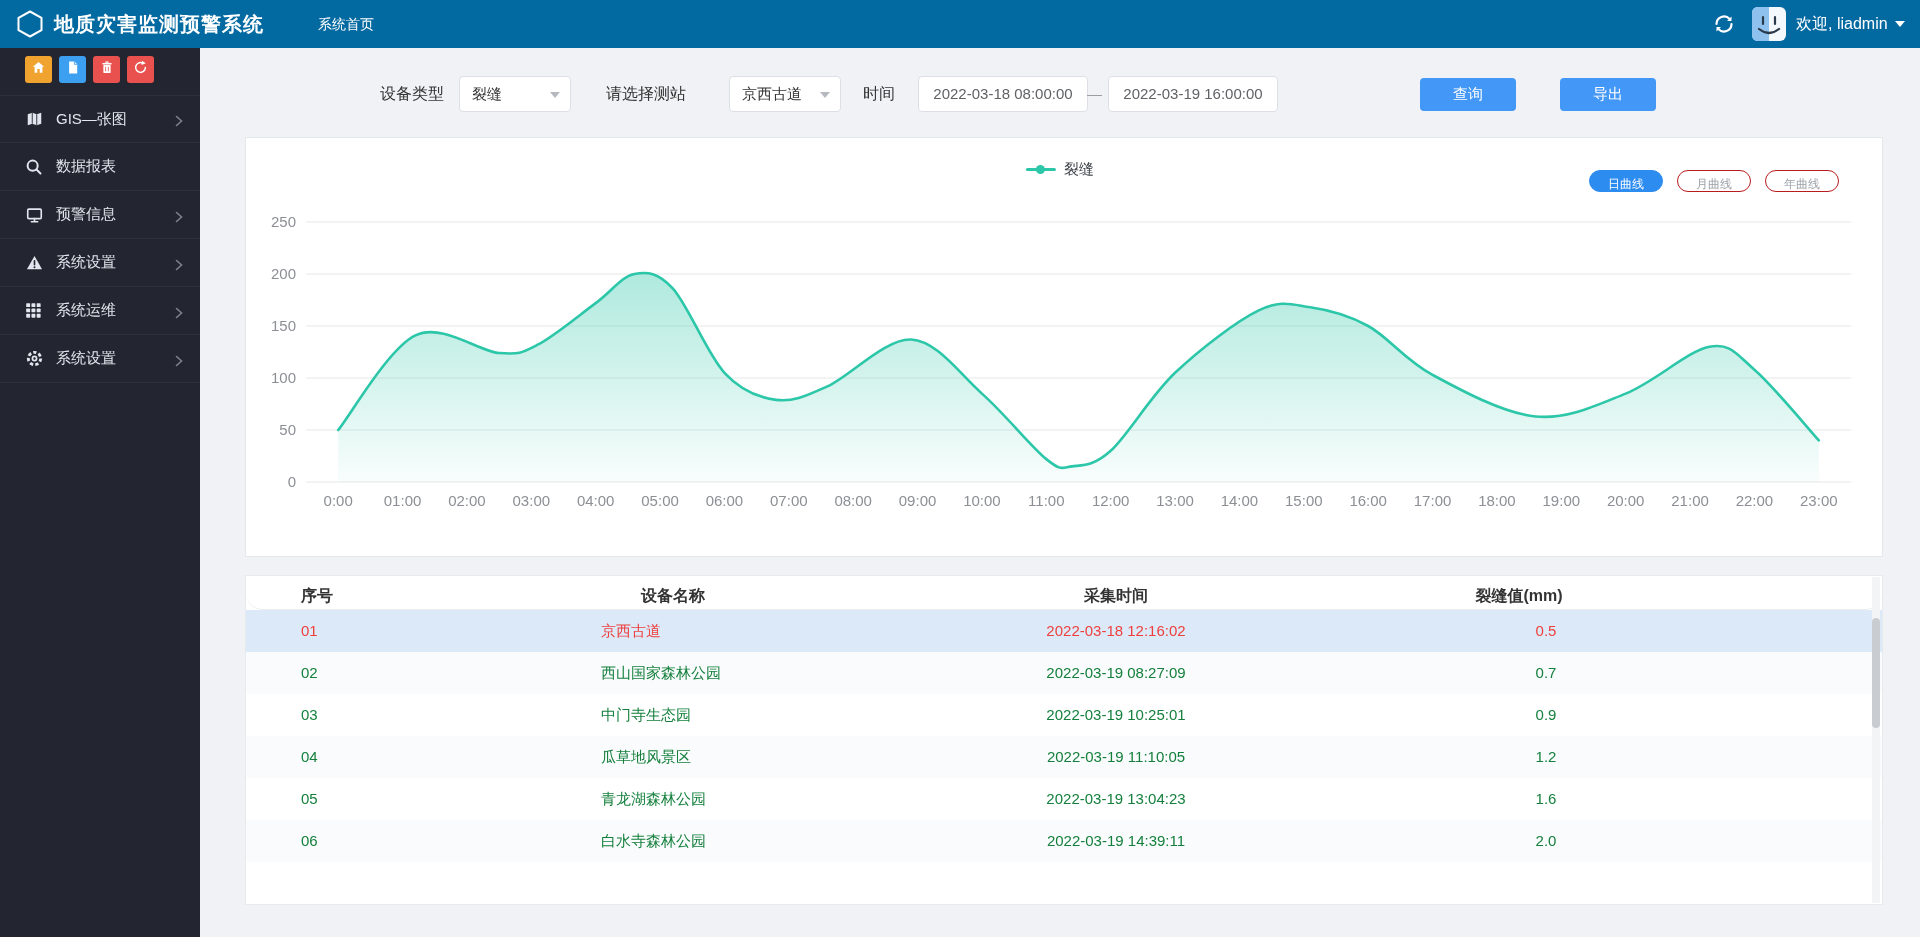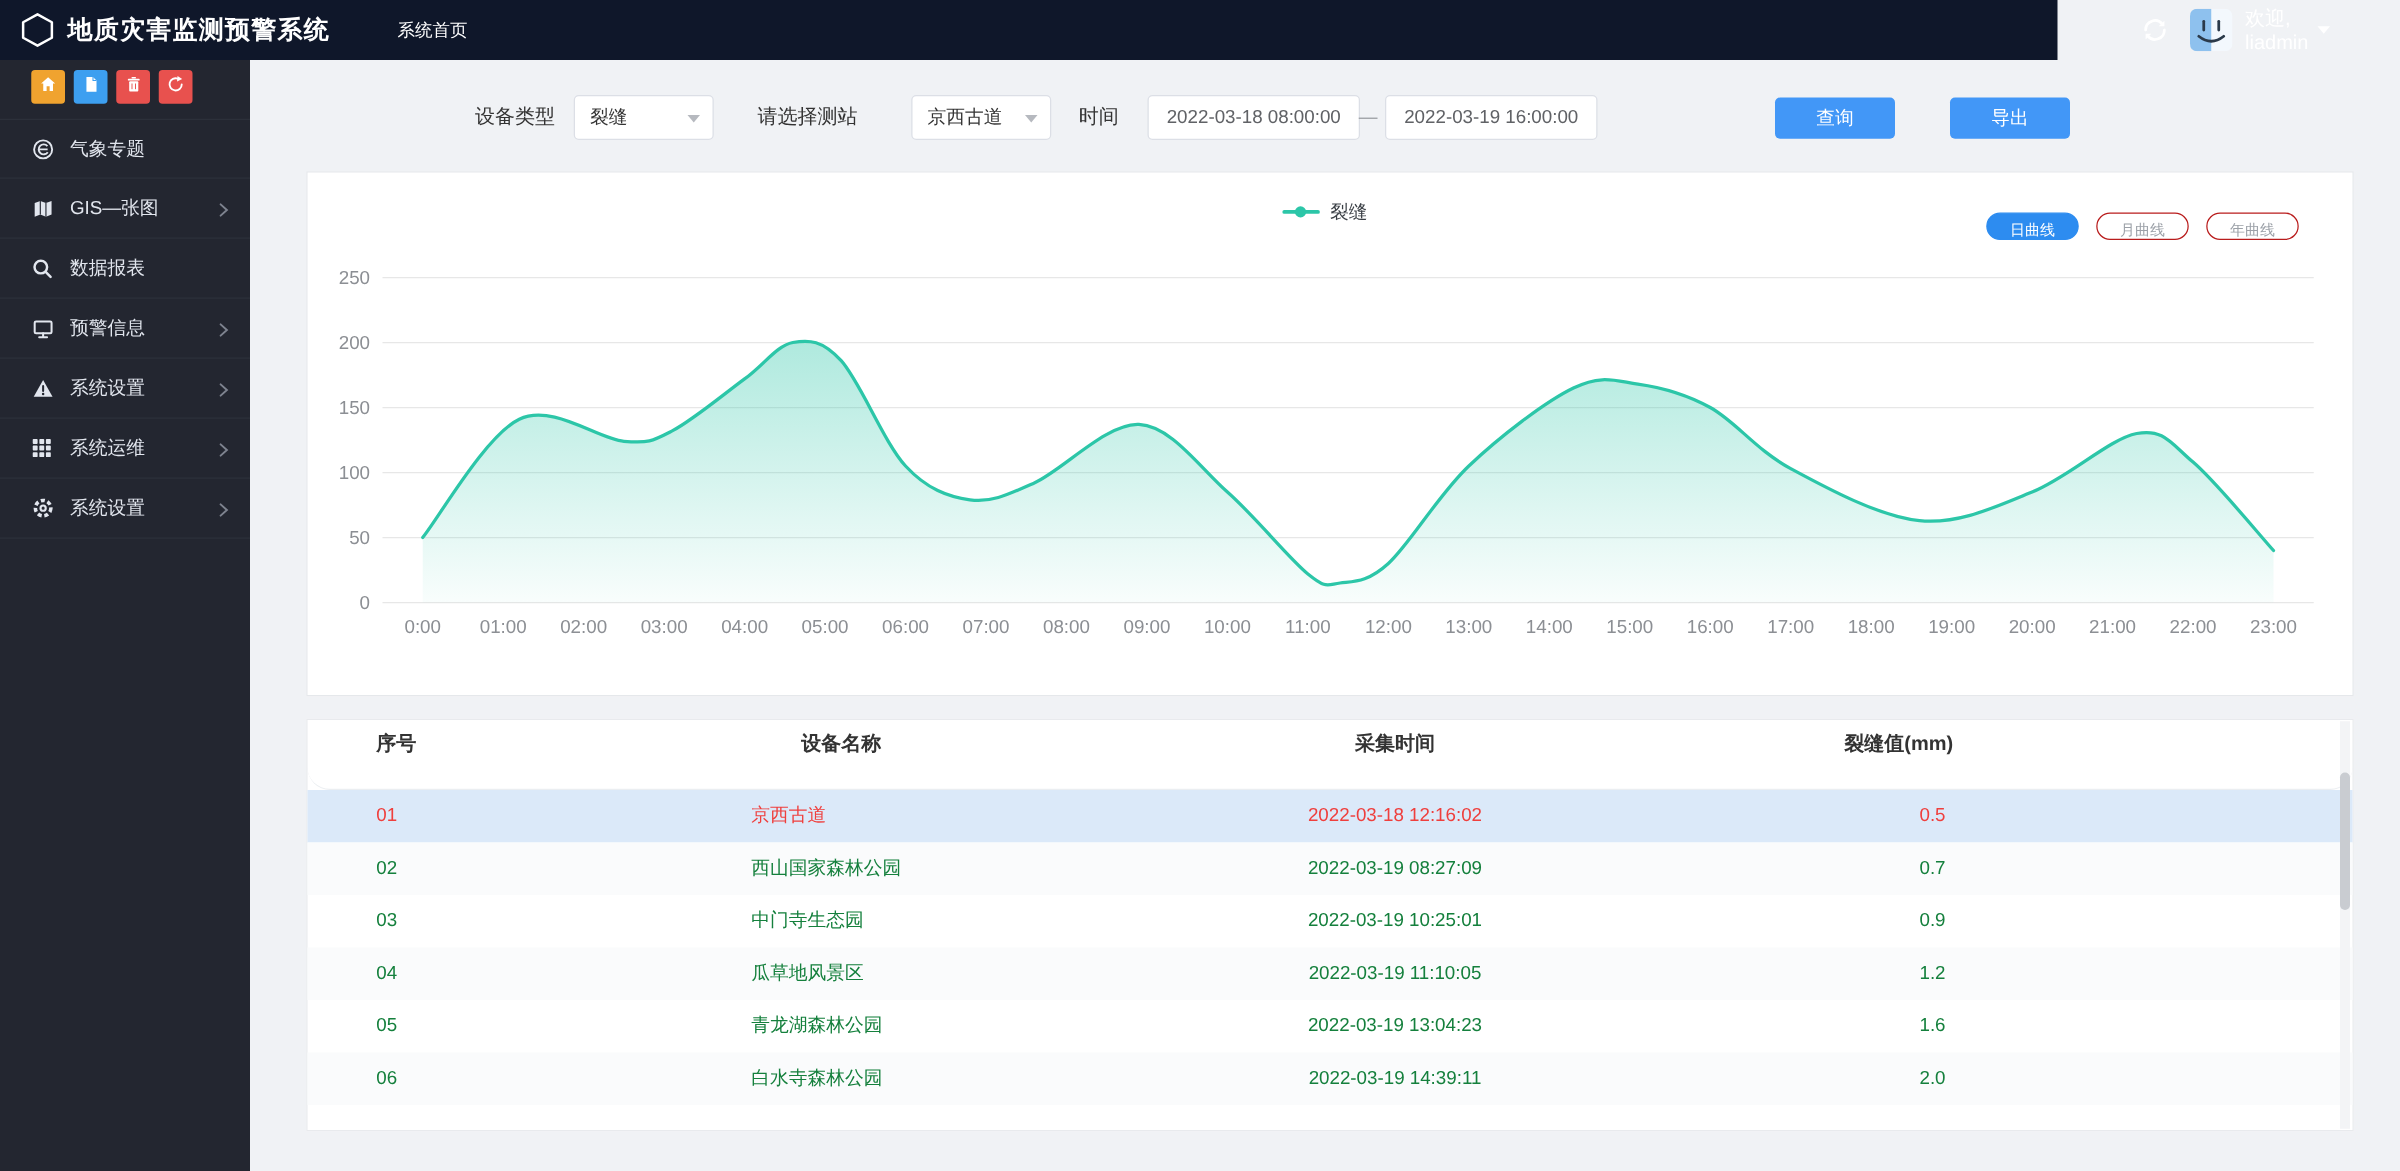--- a/index.html
+++ b/index.html
@@ -1,21 +1,21 @@
 <!DOCTYPE html>
 <html><head>
 <meta charset="utf-8">
 <style>
   * { margin:0; padding:0; box-sizing:border-box; }
   body { background:#d8dbe0; }
   .app { position:relative; width:1920px; height:937px; overflow:hidden; background:#f0f2f5;
          font-family:"Liberation Sans","DejaVu Sans",sans-serif; }
 
   
-  .topbar { position:absolute; left:0; top:0; width:1646px; height:48px; background:#0f172a; z-index:5; }
+  .topbar { position:absolute; left:0; top:0; width:1920px; height:48px; background:#0369a1; z-index:5; }
   .logo { position:absolute; left:16px; top:10px; width:28px; height:28px; }
   .app-title { position:absolute; left:54px; top:0; line-height:48px; color:#fff; font-size:20px;
                font-weight:bold; letter-spacing:1px; }
   .nav-home { position:absolute; left:318px; top:0; line-height:48px; color:#fff; font-size:14px; cursor:pointer; }
   .refresh-btn { position:absolute; left:1712px; top:12px; width:24px; height:24px; cursor:pointer; }
   .avatar { position:absolute; left:1752px; top:7px; width:34px; height:34px; cursor:pointer; }
   .user-area { position:absolute; left:1796px; top:0; height:48px; display:flex; align-items:center;
                gap:7px; color:#fff; font-size:16px; cursor:pointer; }
   .user-caret { width:0; height:0; border-left:5px solid transparent; border-right:5px solid transparent;
                 border-top:6px solid #fff; }
@@ -59,21 +59,21 @@
   .legend-text { font-size:15px; color:#3a3f45; }
   .tab-row { position:absolute; right:43px; top:32px; display:flex; gap:14px; }
   .pill { height:22px; padding:0 18px; border-radius:14px; font-size:12px; line-height:26px;
           border:1px solid #b91c1c; color:#9ca1a8; background:#fff; cursor:pointer; }
   .pill.active { background:#2d8cf0; border-color:#2d8cf0; color:#fff; }
   .plot { position:absolute; left:0; top:60px; }
 
   
   .table-panel { position:absolute; left:245px; top:575px; width:1638px; height:330px;
                  background:#fff; border:1px solid #e8eaed; }
-  .thead { position:relative; height:56px; border-bottom:1px solid #ebeef1; font-weight:bold;
+  .thead { position:relative; height:34px; border-bottom:1px solid #ebeef1; font-weight:bold;
            font-size:16px; color:#333;border-radius:18px; }
   .trow { position:relative; height:42px; font-size:15px; color:#15803d; cursor:pointer; }
   .trow.zebra { background:#fafbfc; }
   .trow.hl { background:#dbe9f9; color:#ef3f3d; }
   .cell { position:absolute; top:0; line-height:40px; white-space:nowrap; }
   .trow .cell { line-height:42px; }
   .c-seq { left:55px; }
   .c-dev-h { left:427px; transform:translateX(-50%); }
   .c-dev { left:355px; }
   .c-time { left:870px; transform:translateX(-50%); }
@@ -142,30 +142,20 @@
             </svg></span>
         </div>
         <div class="quick-btn" style="background: rgb(232, 81, 78);">
           <span><svg width="15" height="15" viewBox="0 0 20 20" fill="none" stroke="#fff" stroke-width="2" stroke-linecap="round">
               <path d="M16.5 10 A6.5 6.5 0 1 1 12.5 4"></path>
               <polygon points="12,1 17,4.2 11.5,6.8" fill="#fff" stroke="none"></polygon>
             </svg></span>
         </div>
       </div>
     <div class="menu">
-        <div class="menu-item">
-          <span class="menu-icon">
-            <svg width="19" height="19" viewBox="0 0 20 20" fill="none" stroke="#e2e6ee" stroke-width="1.6">
-              <circle cx="10" cy="10" r="7.6"></circle>
-              <path d="M13.6 7.2 A4.2 4.2 0 1 0 13.9 12.4"></path>
-              <line x1="6" y1="10" x2="13.8" y2="10"></line>
-            </svg>
-          </span>
-          <span class="menu-label">气象专题</span>
-        </div>
         <div class="menu-item">
           <span class="menu-icon">
             <svg width="19" height="18" viewBox="0 0 20 20">
               <path d="M2.5 4.8 L7.5 3 L12.5 4.8 L17.5 3 V15.2 L12.5 17 L7.5 15.2 L2.5 17 Z" fill="#e2e6ee"></path>
               <line x1="7.5" y1="3" x2="7.5" y2="15.2" stroke="#232630" stroke-width="1"></line>
               <line x1="12.5" y1="4.8" x2="12.5" y2="17" stroke="#232630" stroke-width="1"></line>
             </svg>
           </span>
           <span class="menu-label">GIS—张图</span>
           <span class="menu-arrow"><svg width="10" height="12" viewBox="0 0 10 12" fill="none" stroke="#7d828e" stroke-width="1.6" stroke-linecap="round">

